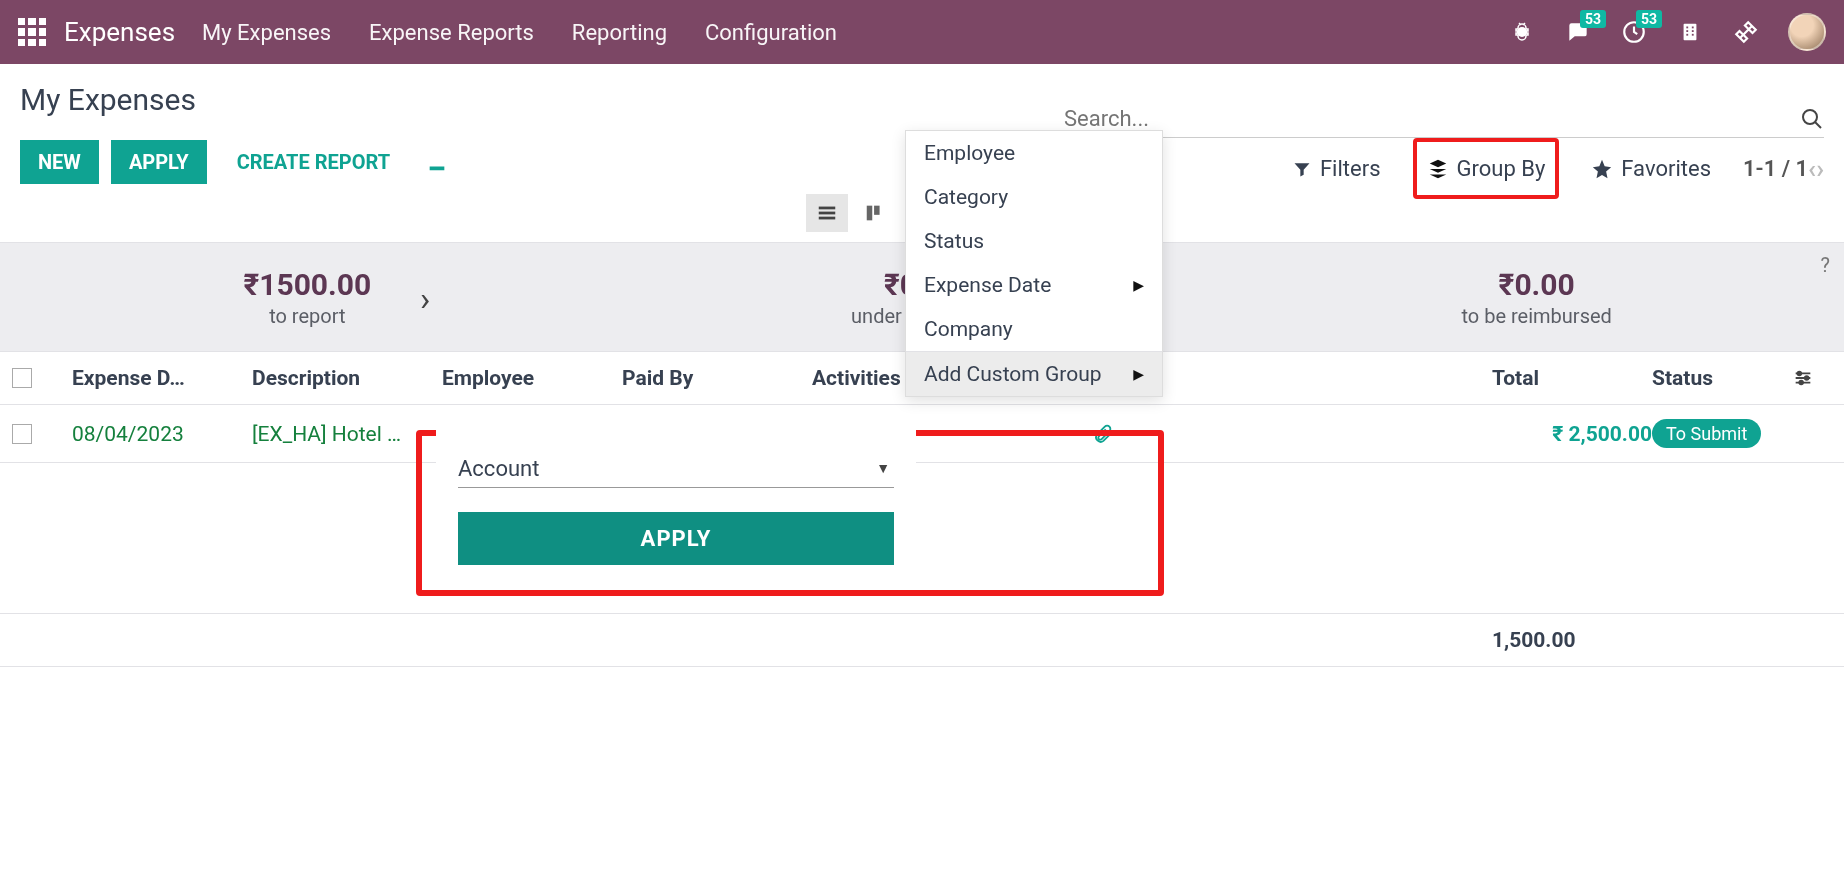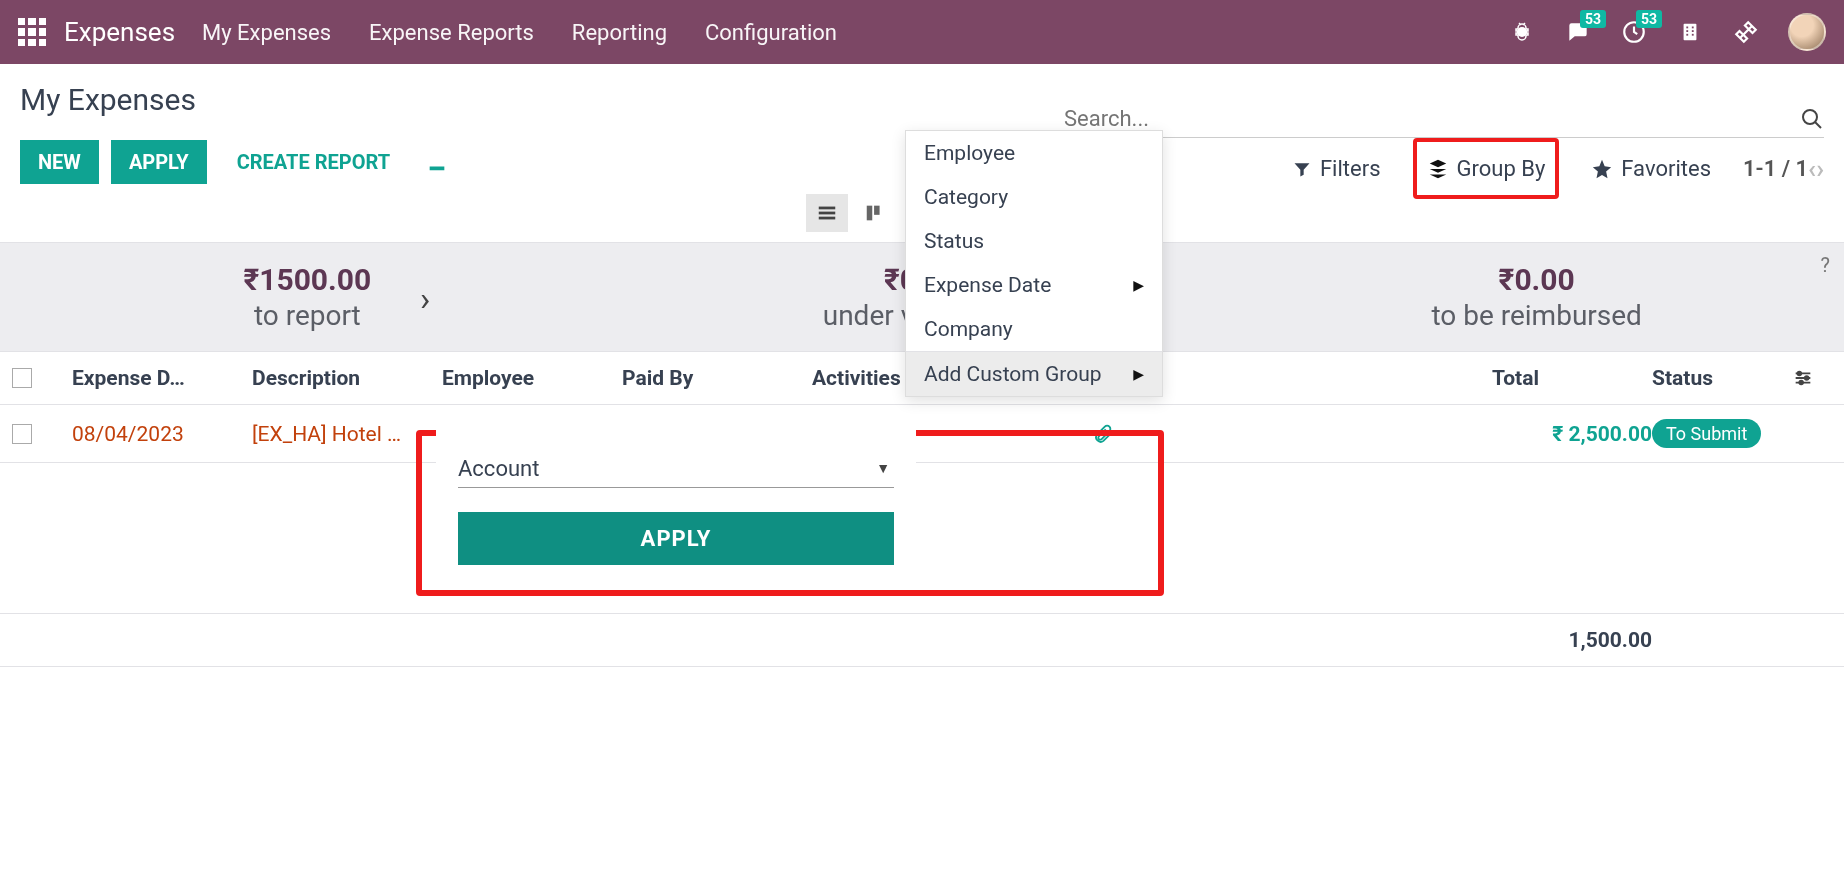--- a/index.html
+++ b/index.html
@@ -39,30 +39,30 @@
     
     
     .view-switch { margin-top: 10px; display: flex; gap: 6px; padding-left: 786px; }
     .vs-btn { width: 42px; height: 38px; display:flex; align-items:center; justify-content:center; cursor:pointer; color:#555; font-size:20px; }
     .vs-btn.active { background:#e6e6e6; }
     
     
     .summary { background:#ededf0; border-top:1px solid #e2e2e6; border-bottom:1px solid #e2e2e6; height:110px; display:flex; align-items:center; position:relative; margin-top:10px; }
     .sum-block { flex:1; text-align:center; }
     .sum-amount { font-size:30px; font-weight:700; color:#5c3753; }
-    .sum-label { font-size:28px; color:#5b5e66; margin-top:2px; }
+    .sum-label { font-size:20px; color:#5b5e66; margin-top:2px; }
     .sum-arrow { font-size:34px; color:#444; position:absolute; left:420px; top:36px; }
     .help-icon { position:absolute; right:14px; top:10px; color:#777; font-size:20px; cursor:pointer; }
     
     
     .tbl { width:100%; }
     .tbl-head, .tbl-row, .tbl-foot { display:grid; grid-template-columns:60px 180px 190px 180px 190px 280px 400px 160px 140px 64px; align-items:center; padding:14px 12px; font-size:21px; }
     .tbl-head { font-weight:700; color:#374151; border-bottom:1px solid #e2e2e6; }
     .tbl-row { border-bottom:1px solid #e2e2e6; }
-    .tbl-row a { color:#c2410c; text-decoration:none; }
+    .tbl-row a { color:#15803d; text-decoration:none; }
     .chk { width:20px; height:20px; border:1px solid #aaa; background:#fff; cursor:pointer; }
     .status-pill { display:inline-block; background:#0fa392; color:#fff; border-radius:16px; padding:4px 14px; font-size:18px; font-weight:400; }
     .attach-ic { color:#0fa392; font-size:20px; }
     .amount-cell { text-align:right; color:#0fa392; font-weight:700; }
     .adjust-icon { color:#444; font-size:20px; text-align:center; cursor:pointer; }
     .tbl-foot { font-weight:700; border-bottom:1px solid #e2e2e6; border-top:1px solid #e2e2e6; margin-top:150px; }
     
     
     .dropdown { position:absolute; left:905px; top:130px; width:258px; background:#fff; border:1px solid #ddd; box-shadow:0 4px 14px rgba(0,0,0,.12); z-index:50; }
     .dd-item { padding:10px 18px; font-size:21px; cursor:pointer; display:flex; align-items:center; justify-content:space-between; }
@@ -268,21 +268,21 @@
     <div></div>
   </div>
   <div class="tbl-foot">
     <div></div>
       <div></div>
       <div></div>
       <div></div>
       <div></div>
       <div></div>
       <div></div>
-    <div style="text-align:right;">1,500.00</div>
+    <div style="">1,500.00</div>
     <div></div>
       <div></div>
   </div>
 </div>
 
 <div class="dropdown">
   <div class="dd-item">
       <span>Employee</span>
     </div>
   <div class="dd-item">

